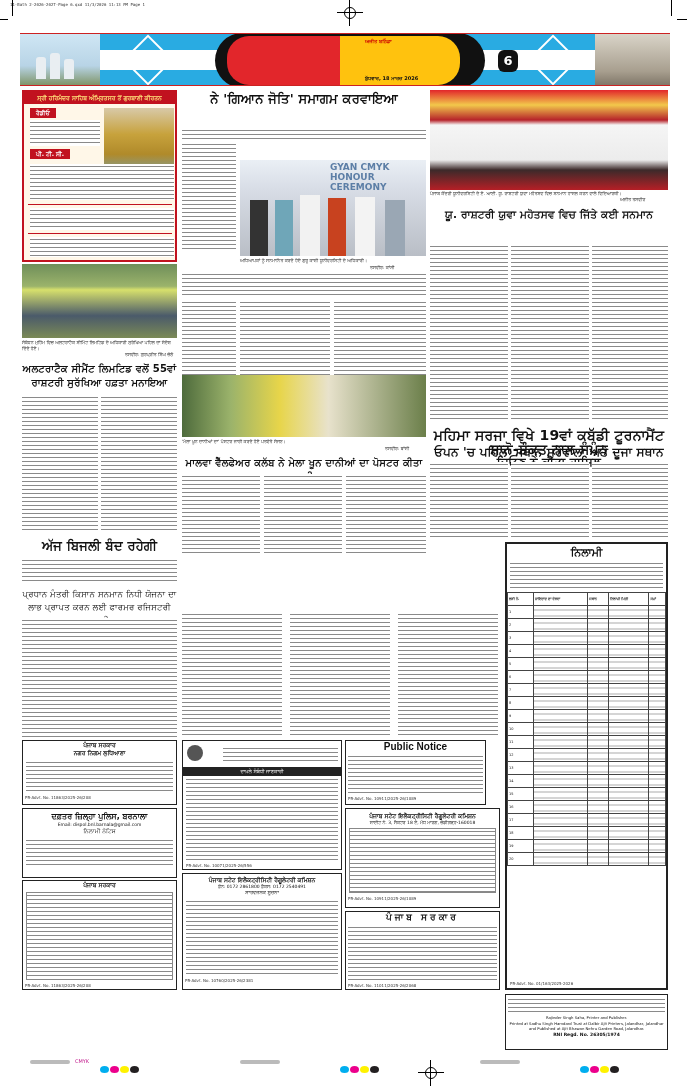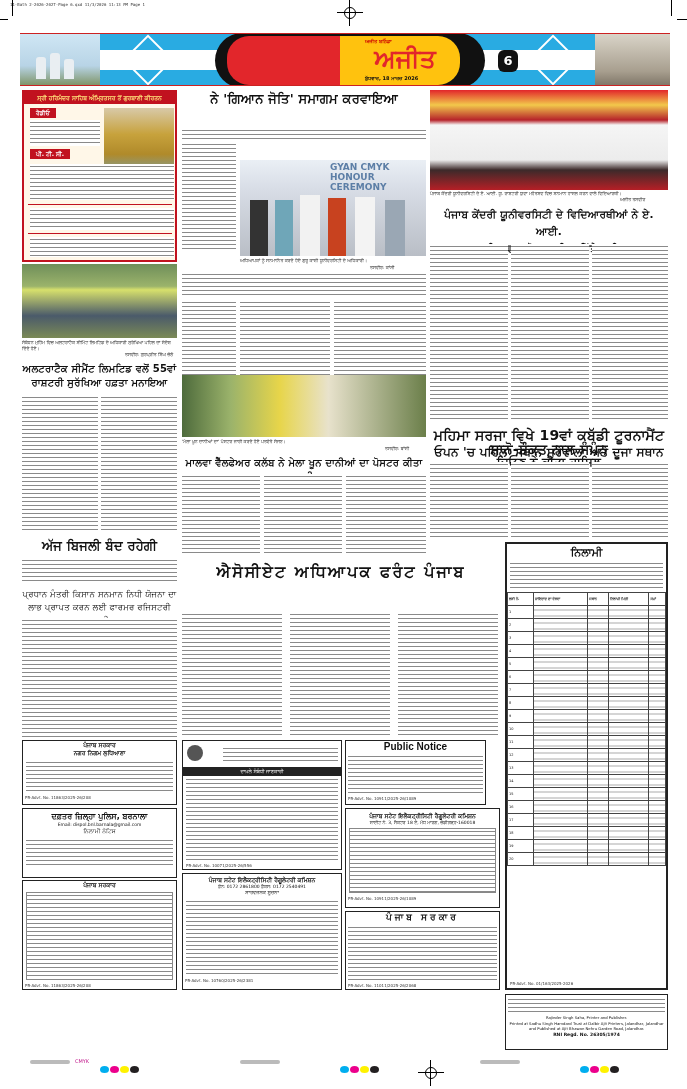--- a/index.html
+++ b/index.html
@@ -57,21 +57,20 @@
       <div class="tower" style="left:30px;height:26px"></div>
       <div class="tower" style="left:44px;height:20px"></div>
   </div>
   <div class="abs band" style="left:80px;width:495px"></div>
   <div class="diam" style="left:110px"></div>
     <div class="diam" style="left:515px"></div>
   <div class="abs oval"></div>
   <div class="abs oval-red"></div>
   <div class="abs oval-yel"></div>
   <div class="abs mastSub">ਅਜੀਤ ਬਠਿੰਡਾ</div>
-  <div class="abs mastName">ਅਜੀਤ</div>
   <div class="abs mastDate">ਬੁੱਧਵਾਰ, 18 ਮਾਰਚ 2026</div>
   <div class="abs pagenum">6</div>
   <div class="abs ph2"></div>
 </div>
 
 <div class="abs" style="left:22px;top:90px;width:155px;height:172px;border:2px solid #c1121f;background:#fff7e8">
   <div style="background:#c1121f;color:#ffe27a;font-size:6px;font-weight:bold;text-align:center;padding:2px 0">ਸ੍ਰੀ ਹਰਿਮੰਦਰ ਸਾਹਿਬ ਅੰਮ੍ਰਿਤਸਰ ਤੋਂ ਗੁਰਬਾਣੀ ਕੀਰਤਨ</div>
   <div class="abs" style="left:6px;top:16px;background:#c1121f;color:#fff;font-size:6px;font-weight:bold;padding:1px 6px">ਰੇਡੀਓ</div>
   <div class="abs txt" style="left:6px;top:28px;width:70px;height:26px"></div>
   <div class="abs" style="left:6px;top:57px;background:#c1121f;color:#fff;font-size:6px;font-weight:bold;padding:1px 6px">ਪੀ. ਟੀ. ਸੀ.</div>
@@ -98,21 +97,20 @@
   <div class="abs" style="left:145px;top:40px;width:20px;height:56px;background:#9aa7b4"></div>
 </div>
 <div class="abs cap" style="left:240px;top:258px;width:186px">ਅਧਿਆਪਕਾਂ ਨੂੰ ਸਨਮਾਨਿਤ ਕਰਦੇ ਹੋਏ ਗੁਰੂ ਕਾਸ਼ੀ ਯੂਨੀਵਰਸਿਟੀ ਦੇ ਅਧਿਕਾਰੀ।</div>
 <div class="abs cap" style="left:370px;top:265px">ਤਸਵੀਰ: ਕਾਂਸੀ</div>
 <div class="abs txt" style="left:182px;top:272px;width:244px;height:24px"></div>
 
 <div class="abs" style="left:430px;top:90px;width:238px;height:100px;background:linear-gradient(#e2262b,#f2c84b 15%,#b6232a 30%,#f5f5f5 35%,#ececec 70%,#3c2a2a 80%,#b51f26)"></div>
 <div class="abs cap" style="left:430px;top:191px;width:238px">ਪੰਜਾਬ ਕੇਂਦਰੀ ਯੂਨੀਵਰਸਿਟੀ ਦੇ ਏ. ਆਈ. ਯੂ. ਰਾਸ਼ਟਰੀ ਯੁਵਾ ਮਹੋਤਸਵ ਵਿਚ ਸਨਮਾਨ ਹਾਸਲ ਕਰਨ ਵਾਲੇ ਵਿਦਿਆਰਥੀ।</div>
 <div class="abs cap" style="left:620px;top:197px">ਅਜੀਤ ਤਸਵੀਰ</div>
 <div class="abs hl" style="left:430px;top:206px;width:238px;font-size:10.5px;line-height:17px">
-  <div>ਪੰਜਾਬ ਕੇਂਦਰੀ ਯੂਨੀਵਰਸਿਟੀ ਦੇ ਵਿਦਿਆਰਥੀਆਂ ਨੇ ਏ. ਆਈ.</div>
   <div>ਯੂ. ਰਾਸ਼ਟਰੀ ਯੁਵਾ ਮਹੋਤਸਵ ਵਿਚ ਜਿੱਤੇ ਕਈ ਸਨਮਾਨ</div>
 </div>
 <div class="abs txt" style="left:430px;top:244px;width:78px;height:178px"></div>
 <div class="abs txt" style="left:511px;top:244px;width:78px;height:178px"></div>
 <div class="abs txt" style="left:592px;top:244px;width:76px;height:178px"></div>
 
 <div class="abs" style="left:22px;top:264px;width:155px;height:74px;background:linear-gradient(#6f8e5a,#9bb36b 30%,#d7e06c 35%,#4a5a6a 70%,#7b8a56)"></div>
 <div class="abs cap" style="left:22px;top:340px;width:155px">ਸੰਬੋਧਨ ਮੁਹਿੰਮ ਵਿਚ ਅਲਟਰਾਟੈਕ ਸੀਮਿੰਟ ਲਿਮਟਿਡ ਦੇ ਅਧਿਕਾਰੀ ਸੁਰੱਖਿਆ ਪਹਿਲ ਦਾ ਸੰਦੇਸ਼ ਦਿੰਦੇ ਹੋਏ।</div>
 <div class="abs cap" style="left:125px;top:352px">ਤਸਵੀਰ: ਗੁਰਪ੍ਰੀਤ ਸਿੰਘ ਚੱਠੇ</div>
 <div class="abs hl" style="left:22px;top:362px;width:155px;font-size:10px;line-height:14px">
@@ -142,21 +140,20 @@
 <div class="abs hl" style="left:22px;top:537px;width:155px;font-size:13px;line-height:18px">ਅੱਜ ਬਿਜਲੀ ਬੰਦ ਰਹੇਗੀ</div>
 <div class="abs txt" style="left:22px;top:558px;width:155px;height:26px"></div>
 
 <div class="abs hl" style="left:22px;top:588px;width:155px;font-size:8.5px;line-height:13px;font-weight:normal">
   <div>ਪ੍ਰਧਾਨ ਮੰਤਰੀ ਕਿਸਾਨ ਸਨਮਾਨ ਨਿਧੀ ਯੋਜਨਾ ਦਾ</div>
   <div>ਲਾਭ ਪ੍ਰਾਪਤ ਕਰਨ ਲਈ ਫਾਰਮਰ ਰਜਿਸਟਰੀ ਜ਼ਰੂਰੀ</div>
 </div>
 <div class="abs txt" style="left:22px;top:618px;width:155px;height:120px"></div>
 
 <div class="abs hl" style="left:182px;top:560px;width:318px;font-size:16px;line-height:24px;letter-spacing:2px">
-  <div>ਐਸੋਸੀਏਟ ਅਧਿਆਪਕ ਫਰੰਟ ਪੰਜਾਬ</div>
 </div>
 <div class="abs txt" style="left:182px;top:612px;width:100px;height:124px"></div>
 <div class="abs txt" style="left:290px;top:612px;width:100px;height:124px"></div>
 <div class="abs txt" style="left:398px;top:612px;width:100px;height:124px"></div>
 
 <div class="abs box" style="left:505px;top:542px;width:163px;height:448px;border-width:2px">
   <div style="text-align:center;font-weight:bold;font-size:11px;padding:2px 0">ਨਿਲਾਮੀ</div>
   <div class="txt" style="height:28px;margin:0 3px"></div>
   <table class="tbl" style="margin-top:3px">
     <tbody id="auction-rows">

